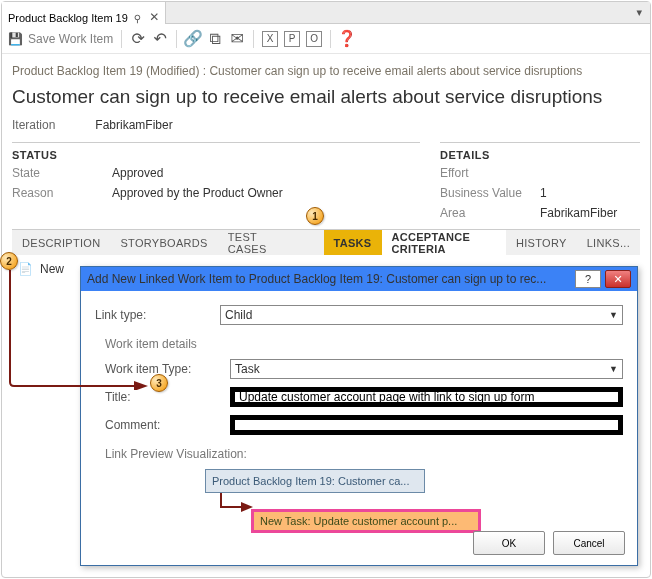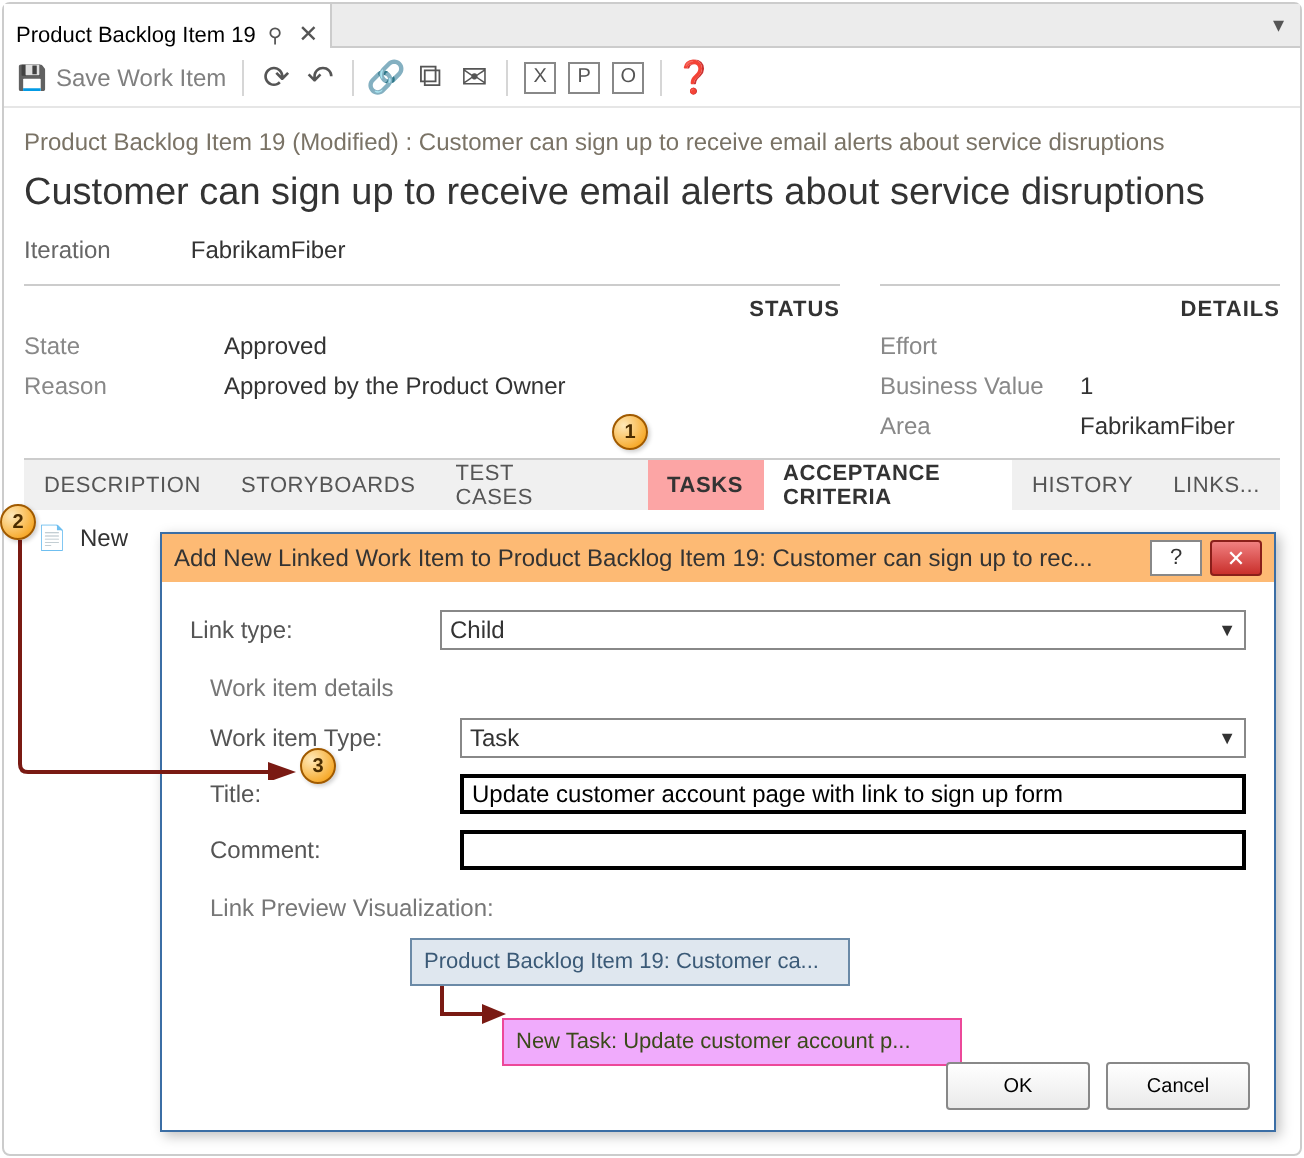--- a/index.html
+++ b/index.html
@@ -17,53 +17,53 @@
   .tb-sep { width: 1px; height: 18px; background: #d6d6d6; margin: 0 2px; }
   .boxed { border: 1px solid #888; width: 16px; height: 16px; font-size: 10px; display: inline-flex; align-items: center; justify-content: center; color:#555; }
   .content { padding: 6px 10px 0 10px; }
   .modified { color: #7a7366; font-size: 12px; padding: 4px 0 8px 0; }
   .title { font-size: 19px; color: #333; padding-bottom: 10px; }
   .iter-row { display: flex; gap: 40px; font-size: 12px; color: #666; padding-bottom: 8px; }
   .iter-row .val { color: #333; }
   .cols { display: flex; gap: 20px; font-size: 12px; }
   .col { flex: 1; }
   .col.col-right { flex: 0 0 200px; }
-  .sect-head { font-weight: bold; color: #333; letter-spacing: .5px; padding: 6px 0 2px 0; border-top: 1px solid #ccc; margin-top: 2px; font-size: 11px; text-align: right;}
+  .sect-head { font-weight: bold; color: #333; letter-spacing: .5px; padding: 6px 0 2px 0; border-top: 1px solid #ccc; margin-top: 2px; font-size: 11px;}
   .field { display: flex; padding: 3px 0; }
   .field .lbl { width: 100px; color: #888; }
   .field .val { color: #333; }
   .tabs-row { display: flex; align-items: center; height: 26px; font-size: 11px; color: #555; border-top: 1px solid #ccc; margin-top: 6px; }
   .tabs-left { display: flex; background: #f0f0f0; height: 100%; align-items: center;}
   .wtab { padding: 0 10px; height:100%; display:flex; align-items:center; letter-spacing:.3px;}
-  .wtab.active { background: #fca5a5; font-weight: bold; color: #333; margin-left: 47px; }
+  .wtab.active { background: #eab308; font-weight: bold; color: #333; margin-left: 47px; }
   .tabs-gap { flex: 1; background:#f0f0f0; height:100%;}
   .tabs-right { display: flex; background: #f0f0f0; height: 100%; align-items: center;}
   .acc { font-weight: bold; color: #333; background:#fff; }
   .newrow { display: flex; align-items: center; padding: 6px 0 4px 6px; gap: 6px; font-size: 12px; color:#333;}
   .newrow .ico { width:16px; height:16px; display:inline-flex; align-items:center; justify-content:center; }
   .callout { position: absolute; width: 18px; height: 18px; border-radius: 50%; background: radial-gradient(circle at 30% 30%, #ffe9b9, #f6a623 80%); border: 1px solid #a05a00; display: flex; align-items: center; justify-content: center; font-size: 10px; font-weight: bold; color: #4a2c00; box-shadow: 1px 1px 2px rgba(0,0,0,.2); z-index: 20;}
   .c1 { left: 306px; top: 207px; }
   .c2 { left: 0px; top: 252px; }
   .c3 { left: 150px; top: 374px; }
   .dialog { position: absolute; left: 80px; top: 266px; width: 558px; height: 300px; border: 1px solid #3b6ea5; background: #fff; box-shadow: 2px 2px 6px rgba(0,0,0,.25); z-index: 15; }
-  .dlg-title { height: 24px; background: #fdba74; display: flex; align-items: center; padding: 0 6px; font-size: 12px; color: #333; }
+  .dlg-title { height: 24px; background: #3b82f6; display: flex; align-items: center; padding: 0 6px; font-size: 12px; color: #333; }
   .dlg-title .dt-text { flex: 1; overflow: hidden; text-overflow: ellipsis; white-space: nowrap; }
   .dlg-btn { width: 26px; height: 18px; border: 1px solid #888; margin-left: 4px; display:flex; align-items:center; justify-content:center; font-size:11px; background:#fff;}
   .dlg-close { background: linear-gradient(#f08080,#c9302c); border:1px solid #8a1f1a; color:#fff; border-radius:2px;}
   .dlg-body { padding: 10px 14px; font-size: 12px; color: #333; }
   .drow { display: flex; align-items: center; padding: 4px 0; }
   .drow .dl { width: 100px; color: #555; }
   .drow .dv { flex: 1; margin-left: 25px; }
-  .dinput { width: 100%; height: 20px; border: 2px solid #000000; padding: 0 4px; font-size: 12px; }
+  .dinput { width: 100%; height: 20px; border: 5px solid #000000; padding: 0 4px; font-size: 12px; }
   .dselect { width: 100%; height: 20px; border: 1px solid #888; display:flex; align-items:center; justify-content:space-between; padding:0 4px; font-size:12px; background:#fff;}
   .group-label { color:#777; padding: 8px 0 4px 0px; font-size:12px;}
   .indent { margin-left: 10px; }
   .preview { position: relative; margin-top: 4px; height: 64px; }
   .pbox1 { position:absolute; left: 100px; top: 0; width: 220px; height: 24px; background: #dfe7ef; border:1px solid #6b8aa7; color:#3b5a77; font-size:11px; display:flex; align-items:center; padding:0 6px; overflow:hidden;}
-  .pbox2 { position:absolute; left: 146px; top: 40px; width: 230px; height: 24px; background: #f0abfc; border:1px solid #ec4899; color:#3a4a1a; font-size:11px; display:flex; align-items:center; padding:0 6px; overflow:hidden;}
+  .pbox2 { position:absolute; left: 146px; top: 40px; width: 230px; height: 24px; background: #fdba74; border:3px solid #ec4899; color:#3a4a1a; font-size:11px; display:flex; align-items:center; padding:0 6px; overflow:hidden;}
   .dlg-buttons { position:absolute; right: 12px; bottom: 10px; display:flex; gap:8px;}
   .btn { width: 72px; height: 24px; border: 1px solid #888; background: linear-gradient(#fff,#eaeaea); font-size:10px; display:flex; align-items:center; justify-content:center; border-radius:2px;}
   svg.arrow { position:absolute; z-index: 18; pointer-events:none; }
   .linea { stroke:#7a1a13; stroke-width:2; fill:none; }
   .ahead { fill:#7a1a13; }
   .preview-arrow { position:absolute; left:110px; top:24px; width:40px; height:24px;}
   .chev { font-size: 9px; color:#333; }
 </style>
 </head>
 <body>

